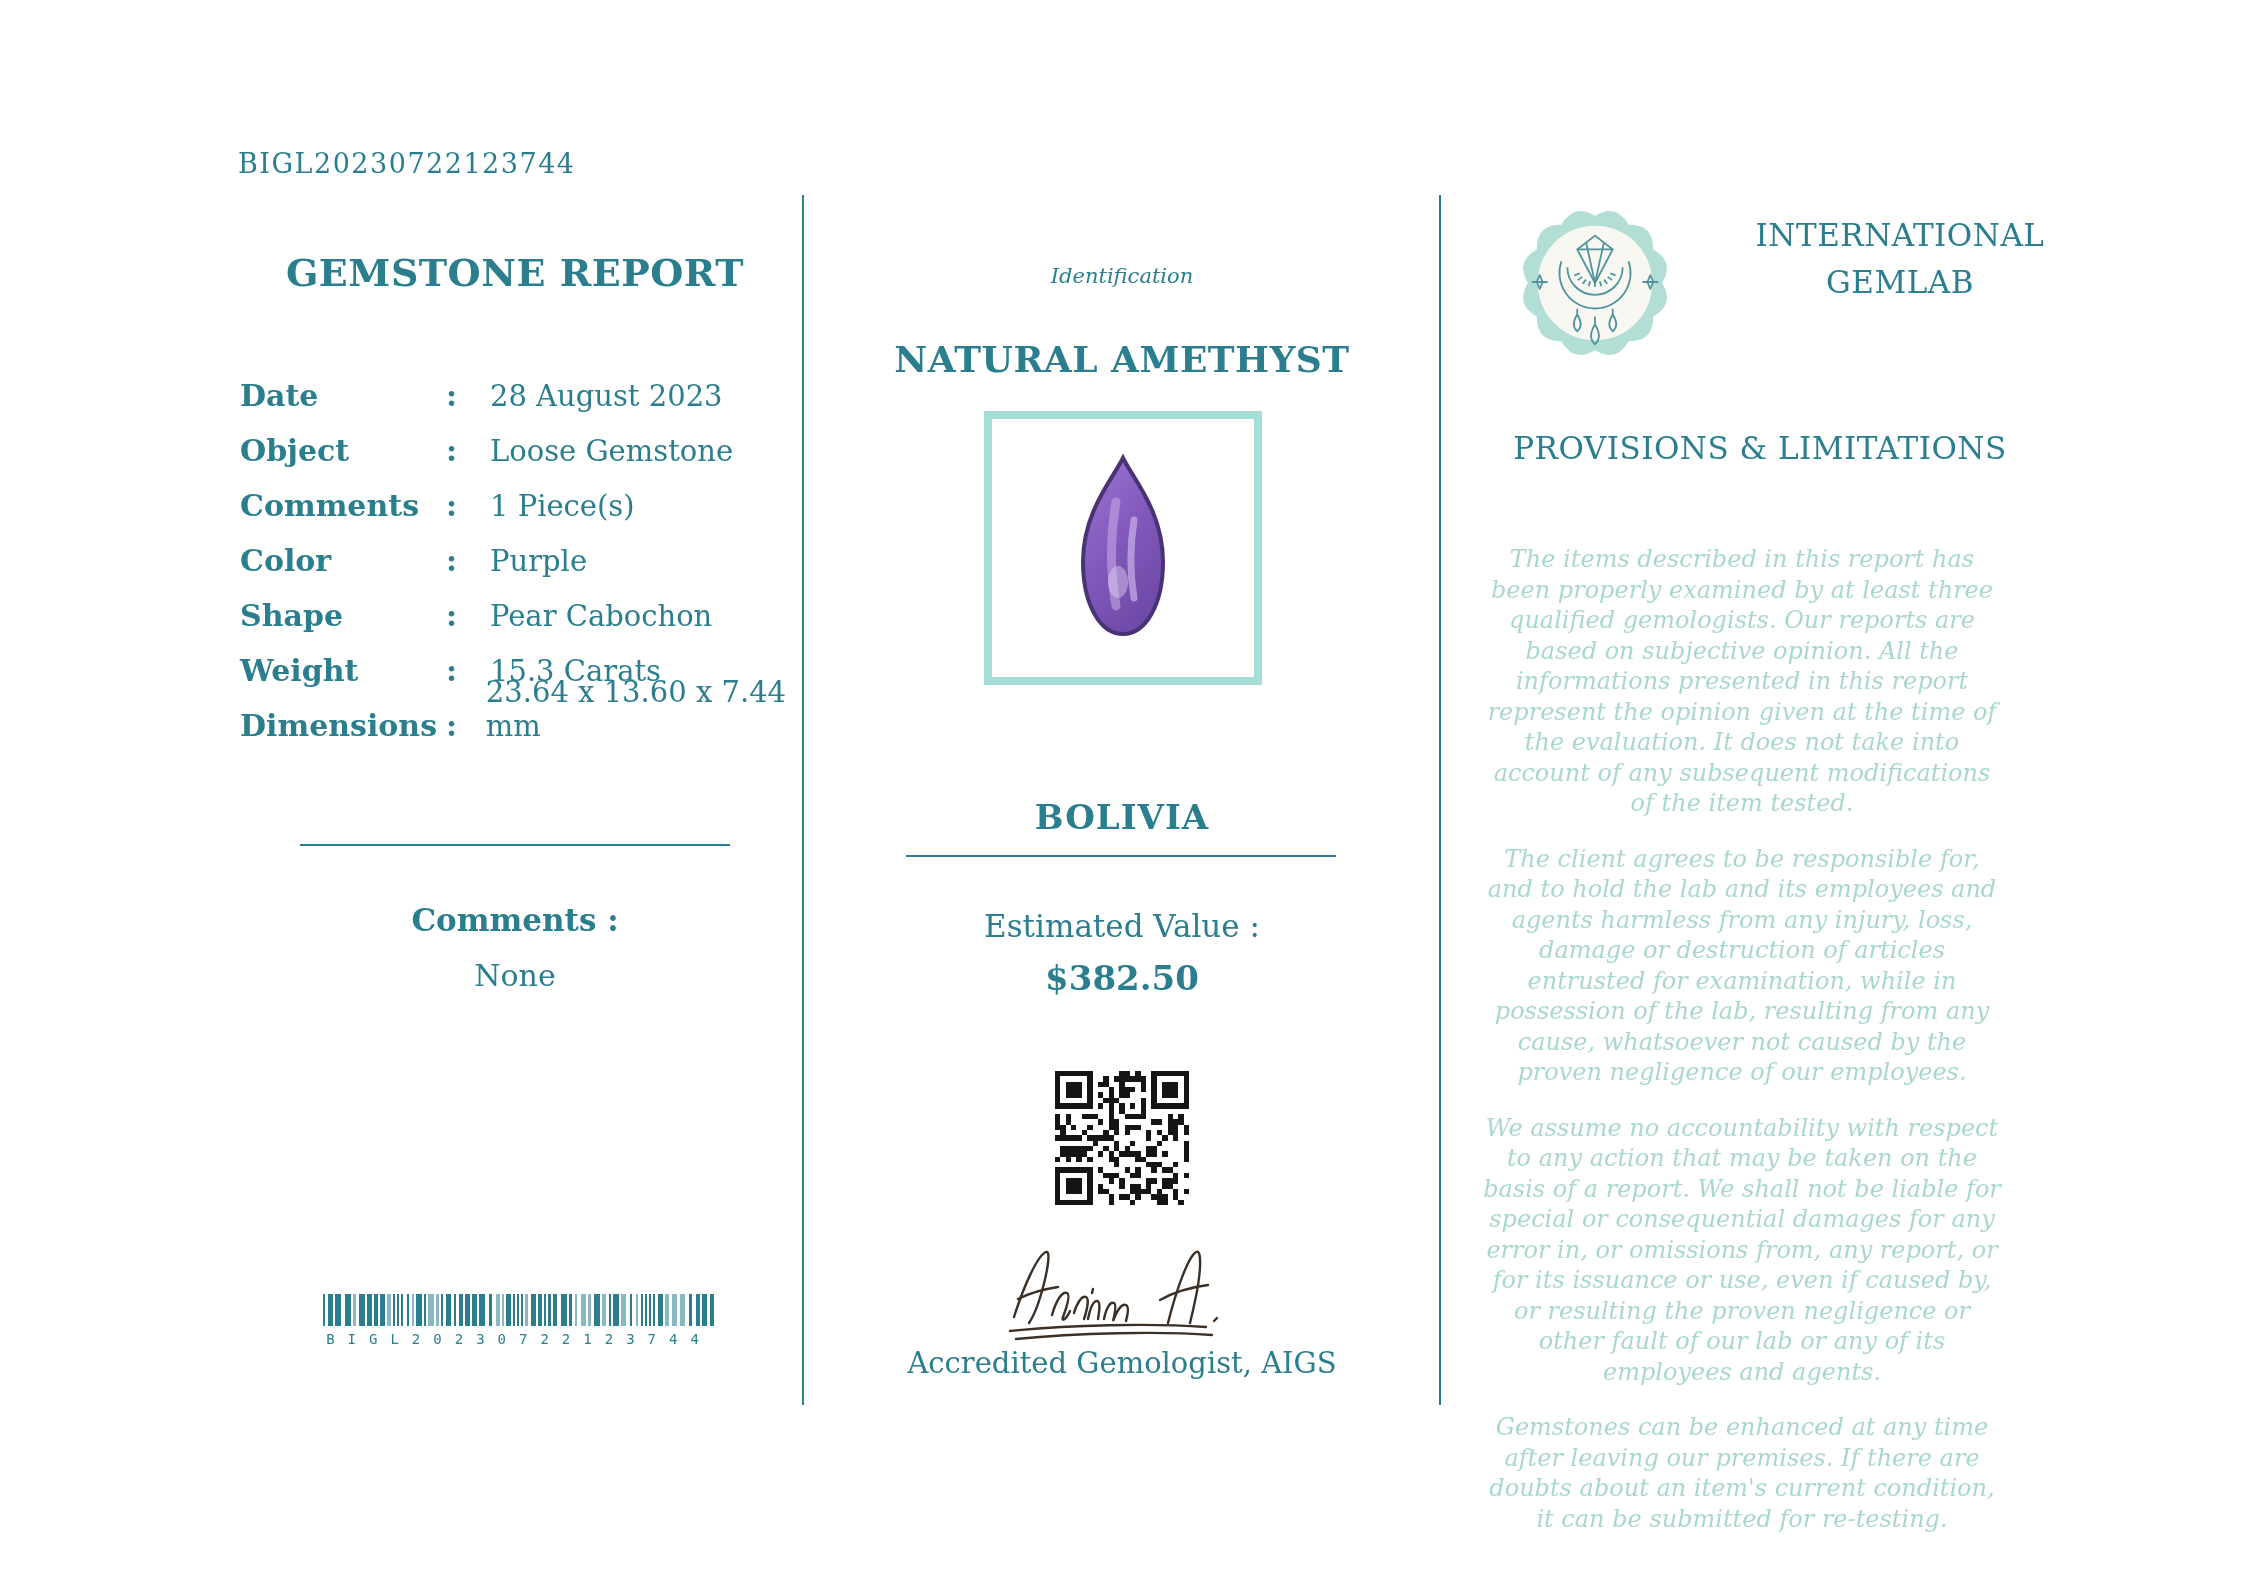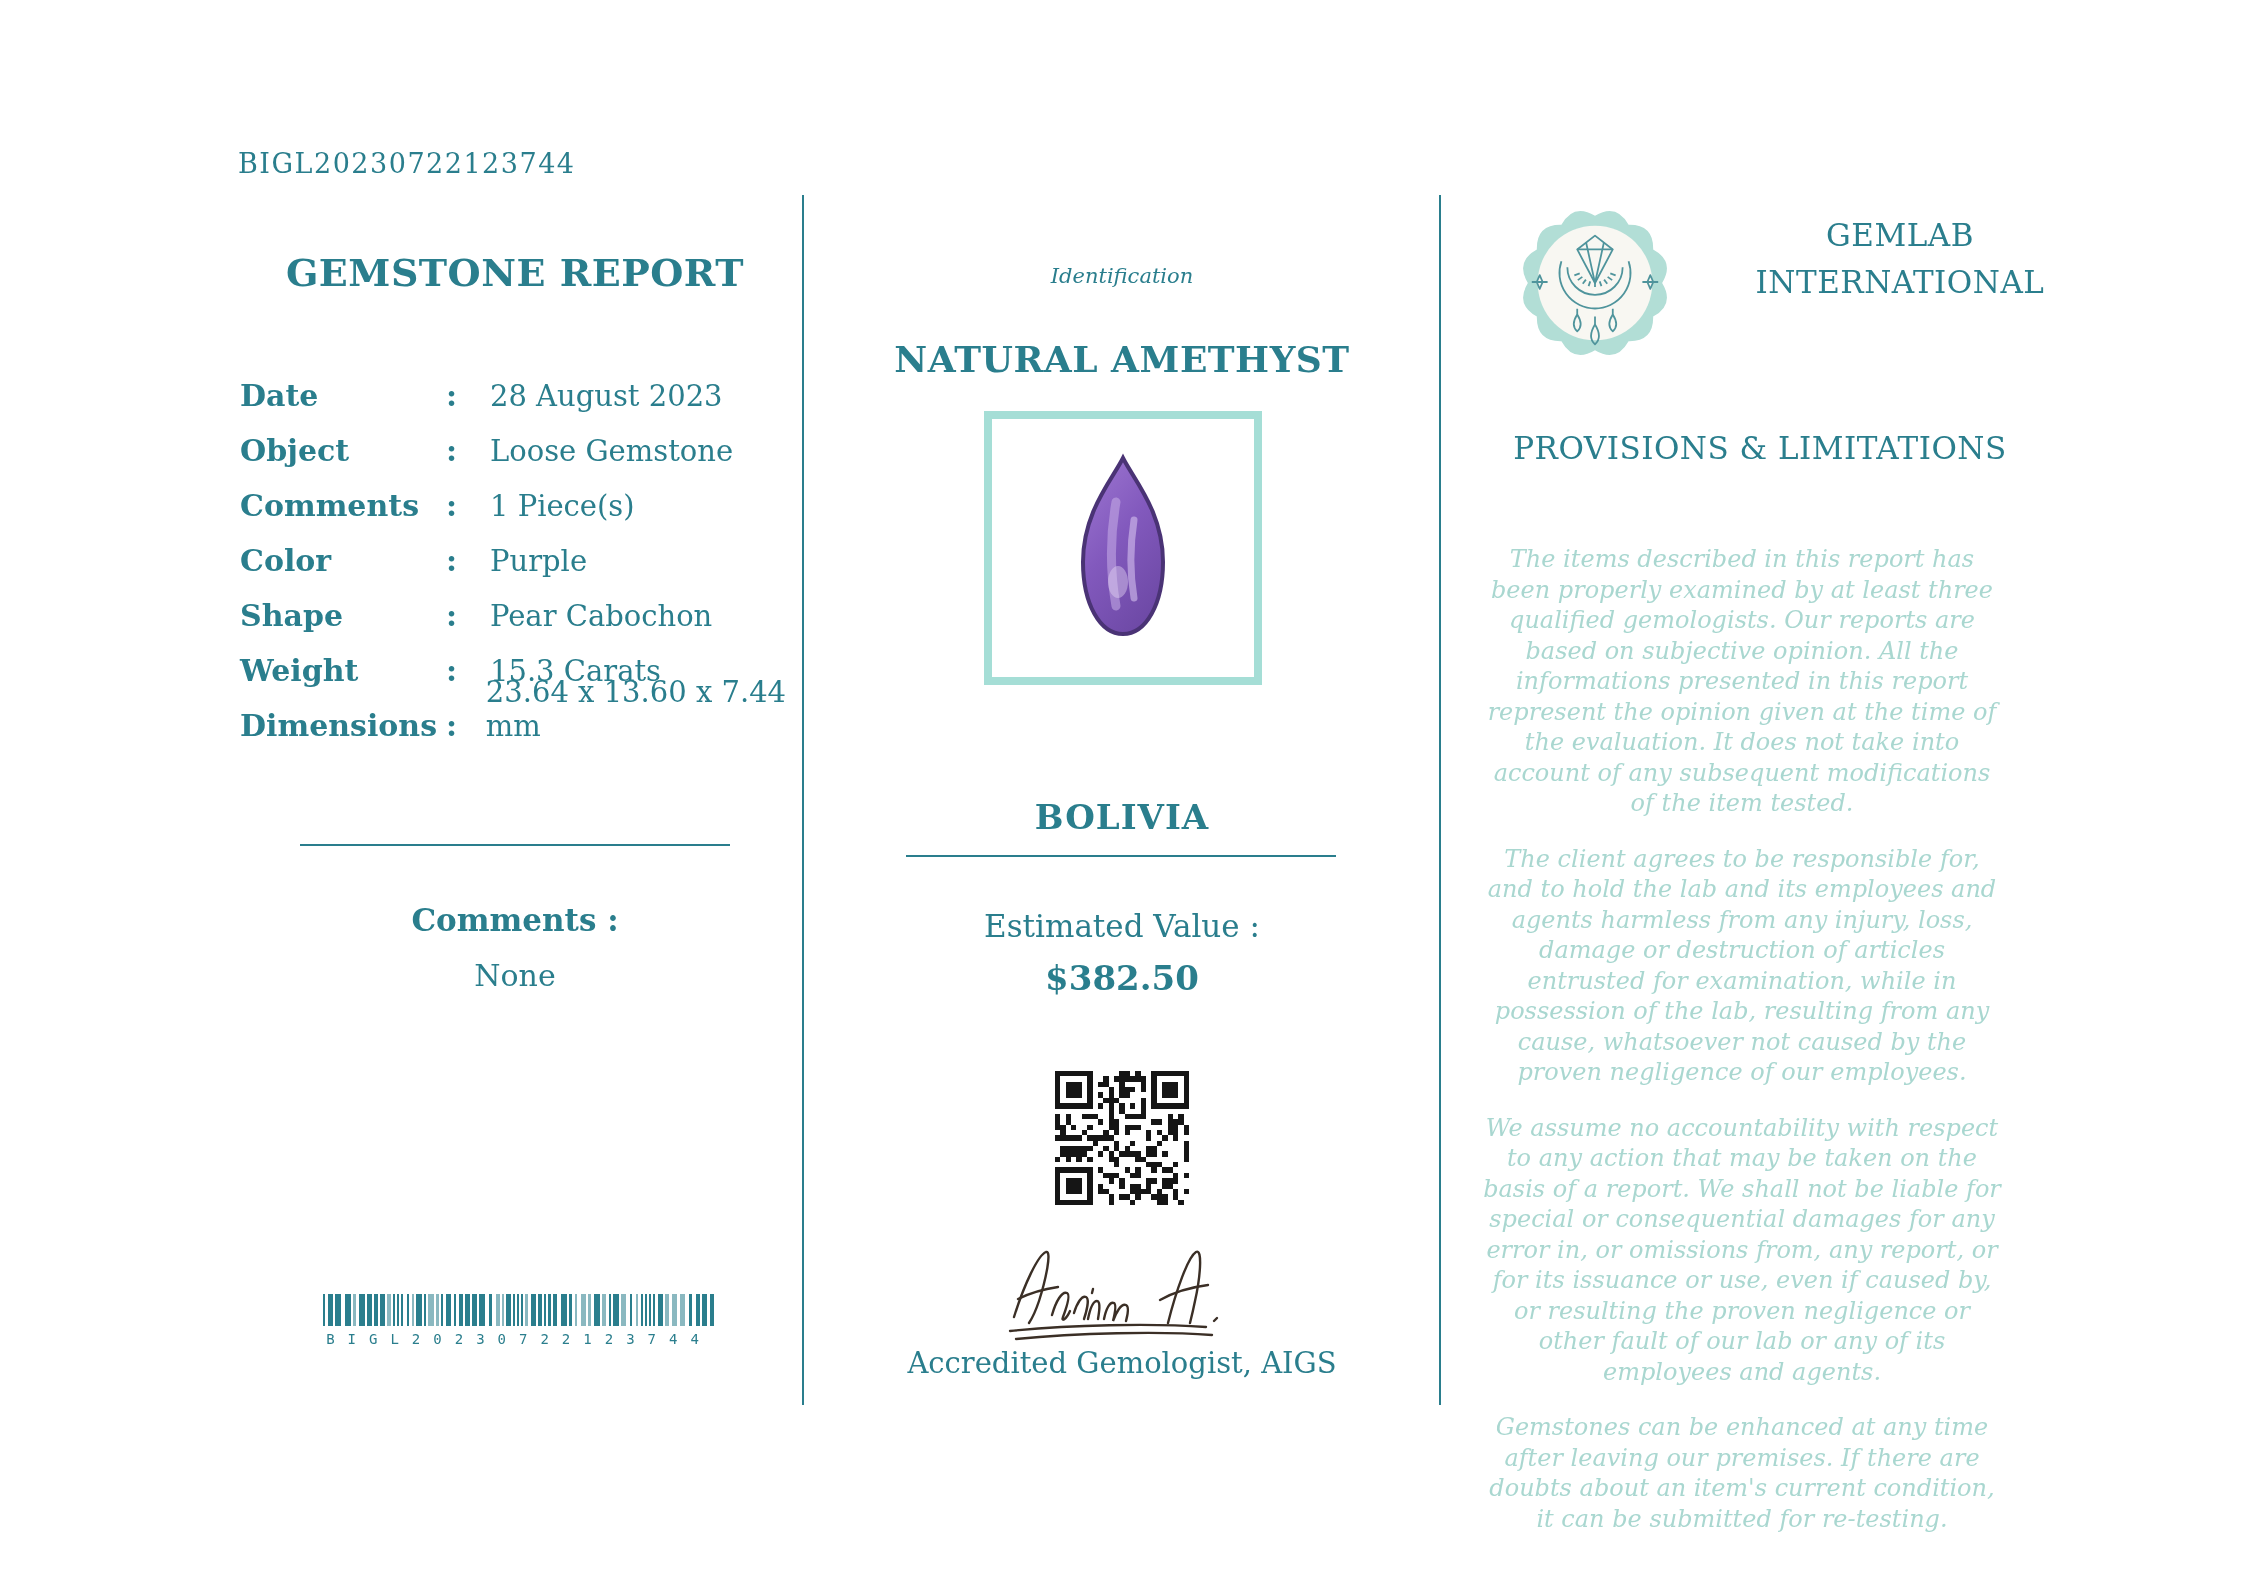--- a/index.html
+++ b/index.html
@@ -540,22 +540,22 @@
         <path d="M80,122 q8,13 0,20 q-8,-7 0,-20"></path>
         <path d="M62,106 L62,112 M98,106 L98,112 M80,114 L80,122"></path>
 
         <path d="M24,72 L27,79 L24,86 L21,79 Z M16,79 L32,79"></path>
         <path d="M136,72 L139,79 L136,86 L133,79 Z M128,79 L144,79"></path>
       </g>
     </svg>
   </div>
 
   <div class="abs lab-name center">
+    <div>INTERNATIONAL</div>
     <div>GEMLAB</div>
-    <div>INTERNATIONAL</div>
   </div>
 
   <div class="abs prov-title center">PROVISIONS &amp; LIMITATIONS</div>
 
   <div class="abs provisions">
     <p>The items described in this report has been properly examined by at least three qualified gemologists. Our reports are based on subjective opinion. All the informations presented in this report represent the opinion given at the time of the evaluation. It does not take into account of any subsequent modifications of the item tested.</p>
     <p>The client agrees to be responsible for, and to hold the lab and its employees and agents harmless from any injury, loss, damage or destruction of articles entrusted for examination, while in possession of the lab, resulting from any cause, whatsoever not caused by the proven negligence of our employees.</p>
     <p>We assume no accountability with respect to any action that may be taken on the basis of a report. We shall not be liable for special or consequential damages for any error in, or omissions from, any report, or for its issuance or use, even if caused by, or resulting the proven negligence or other fault of our lab or any of its employees and agents.</p>
     <p>Gemstones can be enhanced at any time after leaving our premises. If there are doubts about an item's current condition, it can be submitted for re-testing.</p>
   </div>

